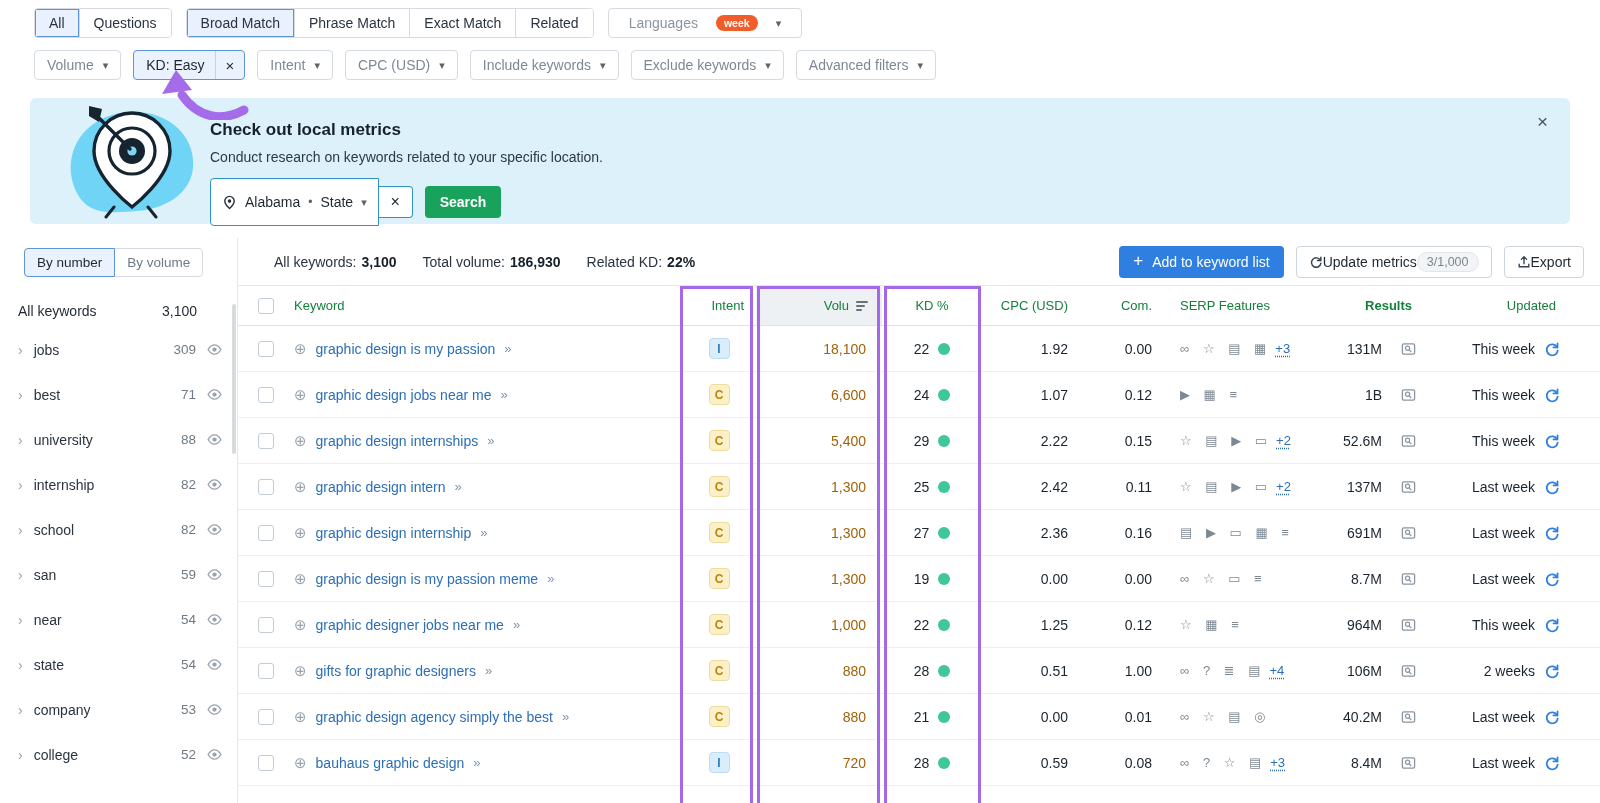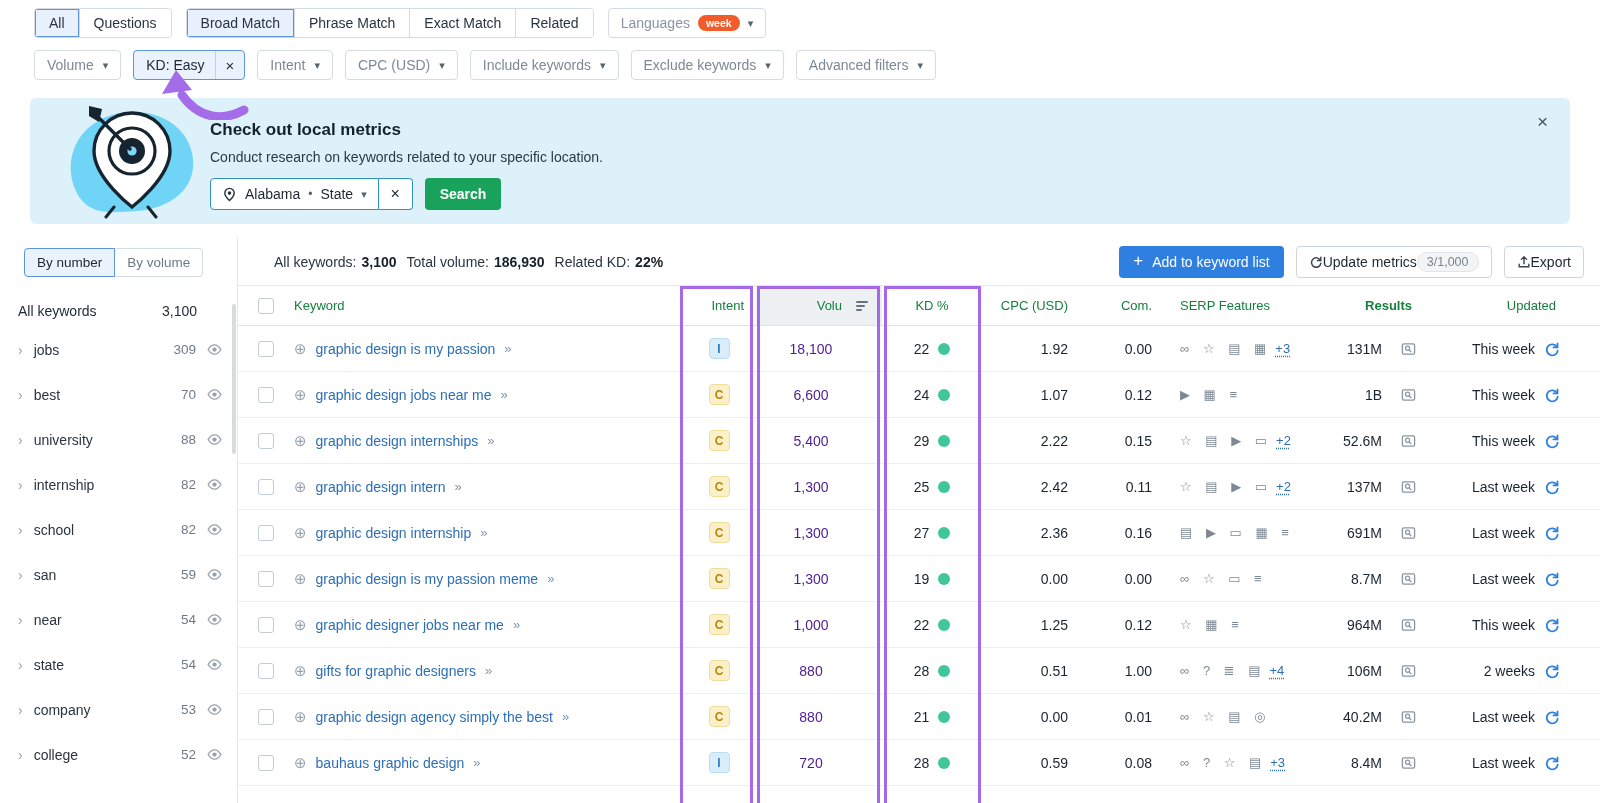--- a/index.html
+++ b/index.html
@@ -8,42 +8,42 @@
     font-family: "Liberation Sans", "DejaVu Sans", sans-serif;
     background:#fff; color:#1f2830; position:relative; font-size:14px;
   }
 
   
   .topbar { display:flex; align-items:center; gap:14px; padding:8px 0 6px 34px; }
   .tab-group { display:flex; border:1px solid #d5dbe1; border-radius:4px; overflow:hidden; background:#fff; }
   .tab { padding:6px 14px; font-size:14px; color:#2a3440; background:#fff; border-right:1px solid #d5dbe1; cursor:pointer; white-space:nowrap; }
   .tab:last-child { border-right:none; }
   .tab.active { background:#e8f1fd; box-shadow: inset 0 0 0 1px #5c95da; }
-  .lang-pill { display:flex; align-items:center; gap:8px; border:1px solid #d5dbe1; border-radius:4px; padding:6px 12px; color:#8a94a0; background:#fff; cursor:pointer; }
+  .lang-pill { display:flex; align-items:center; gap:18px; border:1px solid #d5dbe1; border-radius:4px; padding:6px 20px; color:#8a94a0; background:#fff; cursor:pointer; }
   .beta-badge { background:#f25c2a; color:#fff; font-size:10.5px; padding:2px 8px; border-radius:9px; font-weight:bold; }
   .chev { color:#5a646e; font-size:11px; line-height:1; }
 
   
   .filterbar { display:flex; align-items:center; gap:12px; padding:4px 0 0 34px; height:38px; }
   .filter-pill { display:flex; align-items:center; gap:9px; border:1px solid #d5dbe1; border-radius:4px; padding:6px 12px; font-size:14px; color:#7e8894; background:#fff; cursor:pointer; white-space:nowrap; }
   .kd-pill { display:flex; align-items:stretch; border:1px solid #5c95da; border-radius:4px; background:#e9f2fd; color:#1f2830; overflow:hidden; cursor:pointer; }
   .kd-pill .kd-label { padding:6px 10px 6px 12px; }
   .kd-pill .kd-divider { width:1px; background:#bcd3ef; }
   .kd-pill .kd-x { display:flex; align-items:center; padding:0 10px; font-size:15px; color:#1f2830; }
 
   
   .arrow-wrap { position:absolute; left:140px; top:68px; pointer-events:none; z-index:5; }
 
   
   .banner { position:relative; margin:16px 30px 14px 30px; height:126px; background:#ddf1fa; border-radius:6px; }
   .banner-illu { position:absolute; left:26px; bottom:2px; }
   .banner-title { position:absolute; left:180px; top:22px; font-size:17px; font-weight:bold; color:#15222d; }
   .banner-sub { position:absolute; left:180px; top:51px; font-size:14px; color:#2b3944; }
   .banner-controls { position:absolute; left:180px; top:80px; display:flex; align-items:center; }
-  .loc-select { display:flex; align-items:center; gap:8px; background:#fff; border:1px solid #2f93c4; border-radius:4px 0 0 4px; height:32px; padding:0 11px; font-size:14px; color:#1f2830; cursor:pointer; }
+  .loc-select { display:flex; align-items:center; gap:8px; background:#fff; border:1px solid #2f93c4; border-radius:4px 0 0 4px; height:48px; padding:0 11px; font-size:14px; color:#1f2830; cursor:pointer; }
   .loc-dot { color:#58626c; font-size:12px; }
   .loc-clear { width:34px; height:32px; background:#fff; border:1px solid #2f93c4; border-left:none; border-radius:0 4px 4px 0; display:flex; align-items:center; justify-content:center; font-size:16px; color:#1f2830; cursor:pointer; }
   .search-btn { margin-left:12px; height:32px; padding:0 15px; background:#18a25b; color:#fff; border:none; border-radius:4px; font-size:14px; font-weight:bold; cursor:pointer; }
   .banner-close { position:absolute; top:14px; right:22px; font-size:19px; color:#4a555f; cursor:pointer; line-height:1; }
 
   
   .content { display:flex; height:571px; }
 
   
   .sidebar { width:238px; border-right:1px solid #e4e8ec; position:relative; flex-shrink:0; }
@@ -57,32 +57,32 @@
   .grp { display:flex; align-items:center; height:45px; padding:0 14px 0 18px; font-size:14px; cursor:pointer; }
   .grp .gchev { color:#99a2ab; font-size:14px; margin-right:11px; }
   .grp .lbl { color:#2a3440; }
   .grp .cnt { margin-left:auto; color:#6f7a85; font-size:13.5px; }
   .grp .eye { margin-left:10px; display:flex; cursor:pointer; }
   .scroll-thumb { position:absolute; right:1px; top:66px; width:4px; height:150px; background:#d6dbdf; border-radius:2px; }
 
   
   .main { flex:1; position:relative; --cols:56px 388px 74px 126px 100px 100px 80px 160px 110px 1fr; }
   .toolbar { display:flex; align-items:center; height:48px; padding:0 16px 0 36px; border-bottom:1px solid #e4e8ec; }
-  .stats { display:flex; gap:10px; font-size:14px; color:#2a3440; }
+  .stats { display:flex; gap:26px; font-size:14px; color:#2a3440; }
   .stat b { margin-left:5px; color:#16202a; }
   .toolbar-right { margin-left:auto; display:flex; gap:12px; align-items:center; }
   .btn-blue { display:flex; align-items:center; gap:9px; background:#2e7fe0; color:#fff; height:32px; padding:0 14px; border-radius:4px; font-size:14px; border:none; cursor:pointer; }
   .btn-blue .plus-ic { font-size:17px; line-height:1; margin-top:-2px; }
   .btn-ghost { display:flex; align-items:center; gap:0; border:1px solid #cdd4da; height:32px; padding:0 12px; border-radius:4px; font-size:14px; color:#1f2830; background:#fff; cursor:pointer; }
   .badge-count { background:#f2f4f6; border:1px solid #e2e6ea; border-radius:10px; padding:2px 9px; font-size:12.5px; color:#7a8590; }
 
   .thead { display:grid; grid-template-columns:var(--cols); height:40px; align-items:center; border-bottom:1px solid #dfe3e7; font-size:13px; color:#15803d; }
   .h-check { display:flex; justify-content:center; }
   .h-intent { text-align:right; padding-right:12px; }
-  .h-vol { background:#eef1f4; height:100%; display:flex; align-items:center; justify-content:flex-end; gap:14px; padding-right:14px; }
+  .h-vol { background:#eef1f4; height:100%; display:flex; align-items:center; justify-content:flex-end; gap:7px; padding-right:14px; }
   .sort-ic { display:inline-flex; flex-direction:column; gap:2px; }
   .sort-ic span { display:block; height:2px; background:#67727d; border-radius:1px; }
   .sort-ic .b1{width:12px;} .sort-ic .b2{width:9px;} .sort-ic .b3{width:6px;}
   .h-kd { text-align:center; }
   .h-cpc { text-align:right; padding-right:14px; }
   .h-com { text-align:right; padding-right:10px; }
   .h-serp { padding-left:18px; }
   .h-res { text-align:right; padding-right:20px;font-weight:bold; }
   .h-upd { text-align:right; padding-right:44px; }
 
@@ -90,21 +90,21 @@
   .c-check { display:flex; justify-content:center; }
   .checkbox { width:16px; height:16px; border:1px solid #c3ccd4; border-radius:3px; background:#fff; cursor:pointer; }
   .c-kw { display:flex; align-items:center; gap:9px; padding-right:8px; overflow:hidden; white-space:nowrap; }
   .plus { color:#9aa4ad; font-size:15px; cursor:pointer; }
   .kw-link { color:#2d6eb5; cursor:pointer; }
   .arrows { color:#7e95ad; font-size:13px; cursor:pointer; }
   .c-intent { display:flex; justify-content:center; }
   .badge { width:21px; height:21px; border-radius:4px; display:flex; align-items:center; justify-content:center; font-size:12px; font-weight:bold; }
   .intent-i { background:#d9edfb; color:#2f7cc0; border:1px solid #badcf5; }
   .intent-c { background:#fcf0c8; color:#b9860b; border:1px solid #f0dc9a; }
-  .c-vol { text-align:center; padding-right:16px; color:#4c1d95; }
+  .c-vol { text-align:right; padding-right:16px; color:#a16207; }
   .c-kd { display:flex; align-items:center; justify-content:center; gap:9px; color:#1a242e; }
   .kd-dot { width:12px; height:12px; border-radius:50%; background:#3fc79a; }
   .c-cpc { text-align:right; padding-right:14px; color:#1a242e; }
   .c-com { text-align:right; padding-right:10px; color:#1a242e; }
   .c-serp { display:flex; align-items:center; padding-left:18px; color:#7d8893; font-size:13px; }
   .serp-glyphs { letter-spacing:5px; white-space:nowrap; }
   .serp-more { color:#2d6eb5; margin-left:4px; cursor:pointer; text-decoration:underline; text-decoration-style:dotted; text-underline-offset:3px; }
   .c-res { display:flex; align-items:center; justify-content:flex-end; gap:19px; padding-right:16px; color:#1a242e; }
   .c-upd { display:flex; align-items:center; justify-content:flex-end; gap:9px; padding-right:40px; color:#1a242e; }
   .refresh-btn { display:flex; cursor:pointer; }
@@ -235,21 +235,21 @@
             <svg width="17" height="15" viewBox="0 0 16 14">
               <path d="M8 2.6C4.6 2.6 2 7 2 7s2.6 4.4 6 4.4S14 7 14 7 11.4 2.6 8 2.6z" fill="none" stroke="#98a2ac" stroke-width="1.3"></path>
               <circle cx="8" cy="7" r="2" fill="#98a2ac"></circle>
             </svg>
           </span>
         </div>
 
         <div class="grp">
           <span class="gchev">›</span>
           <span class="lbl">best</span>
-          <span class="cnt">70</span>
+          <span class="cnt">71</span>
           <span class="eye">
             <svg width="17" height="15" viewBox="0 0 16 14">
               <path d="M8 2.6C4.6 2.6 2 7 2 7s2.6 4.4 6 4.4S14 7 14 7 11.4 2.6 8 2.6z" fill="none" stroke="#98a2ac" stroke-width="1.3"></path>
               <circle cx="8" cy="7" r="2" fill="#98a2ac"></circle>
             </svg>
           </span>
         </div>
 
         <div class="grp">
           <span class="gchev">›</span>

